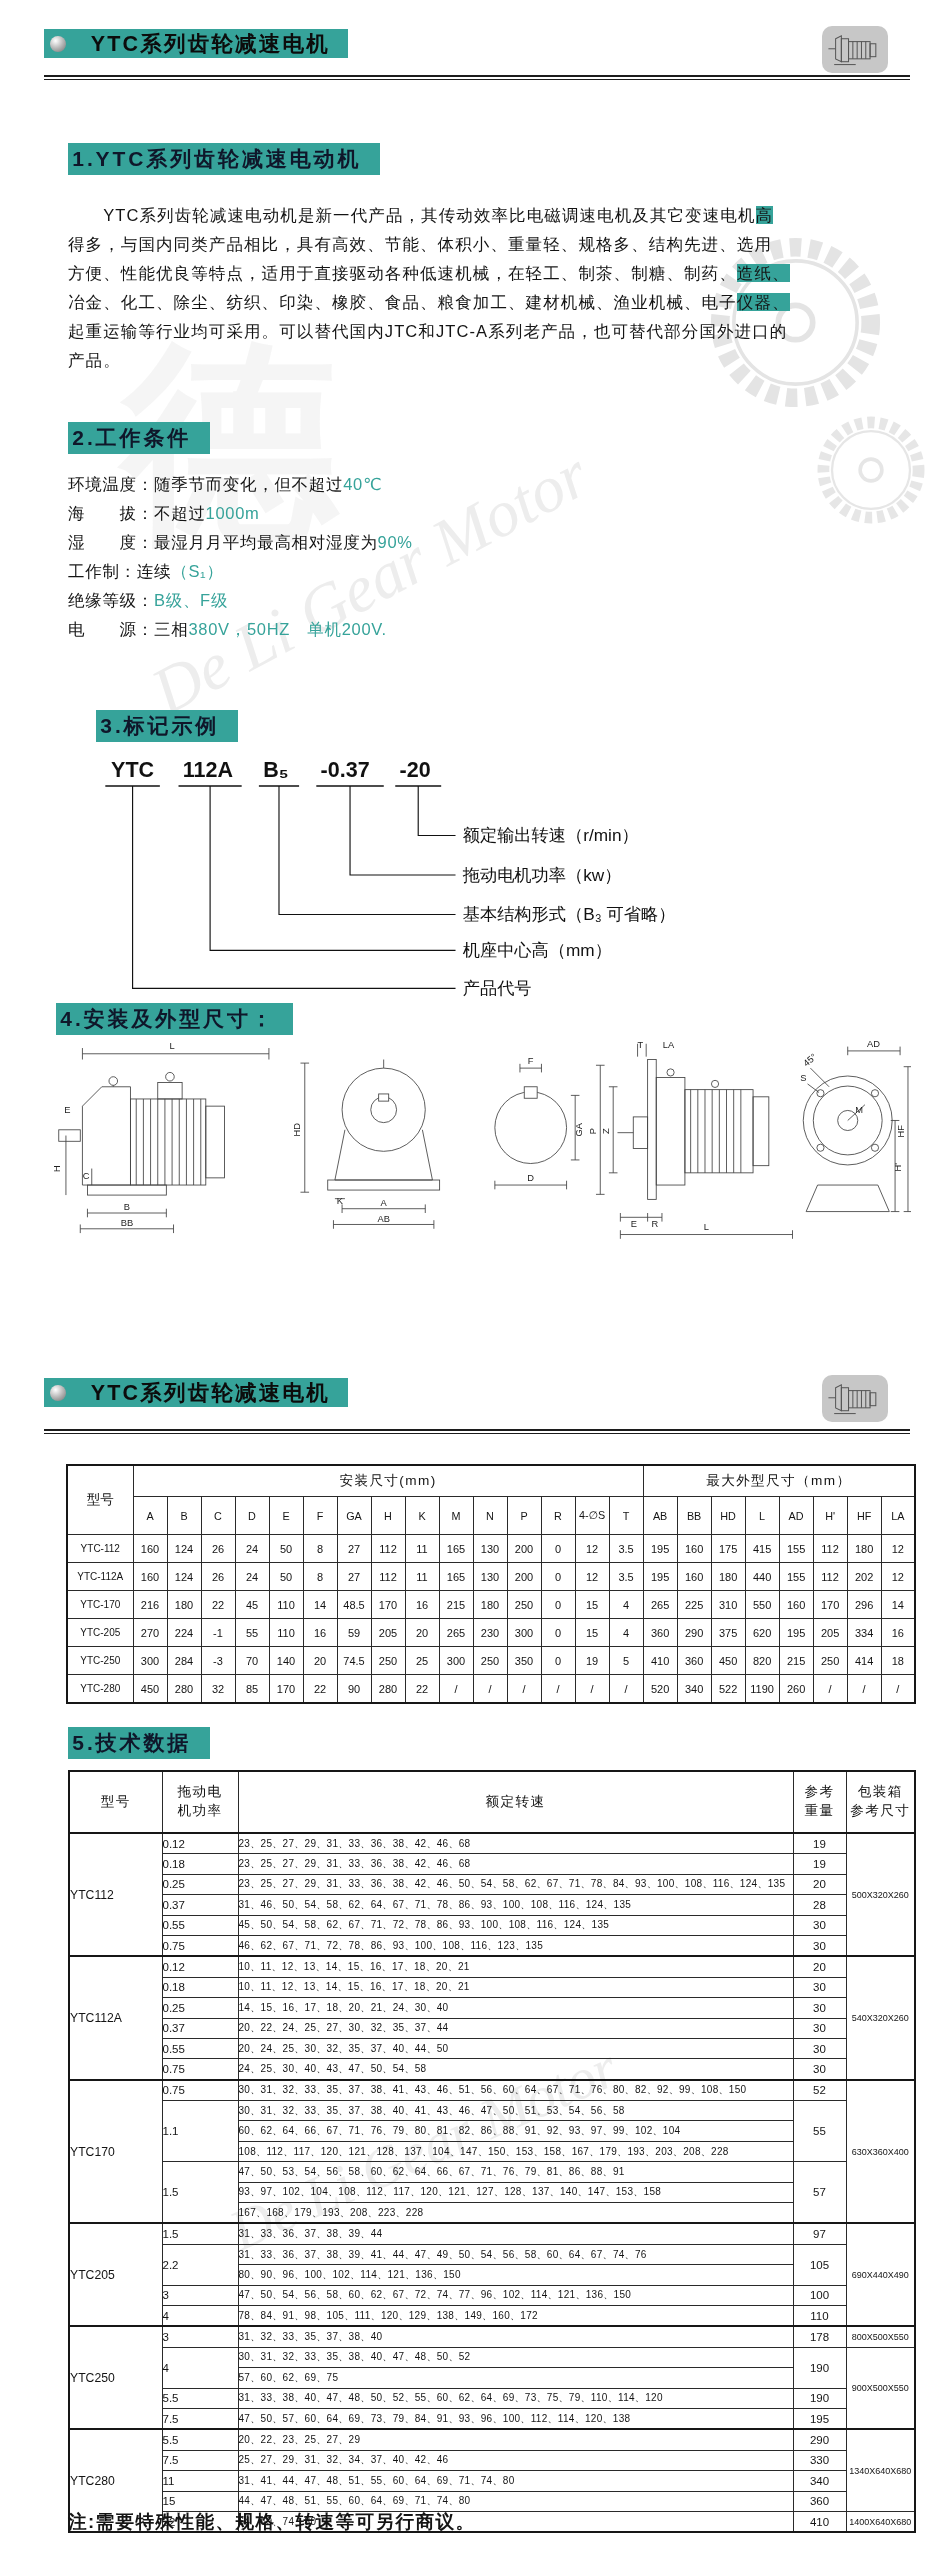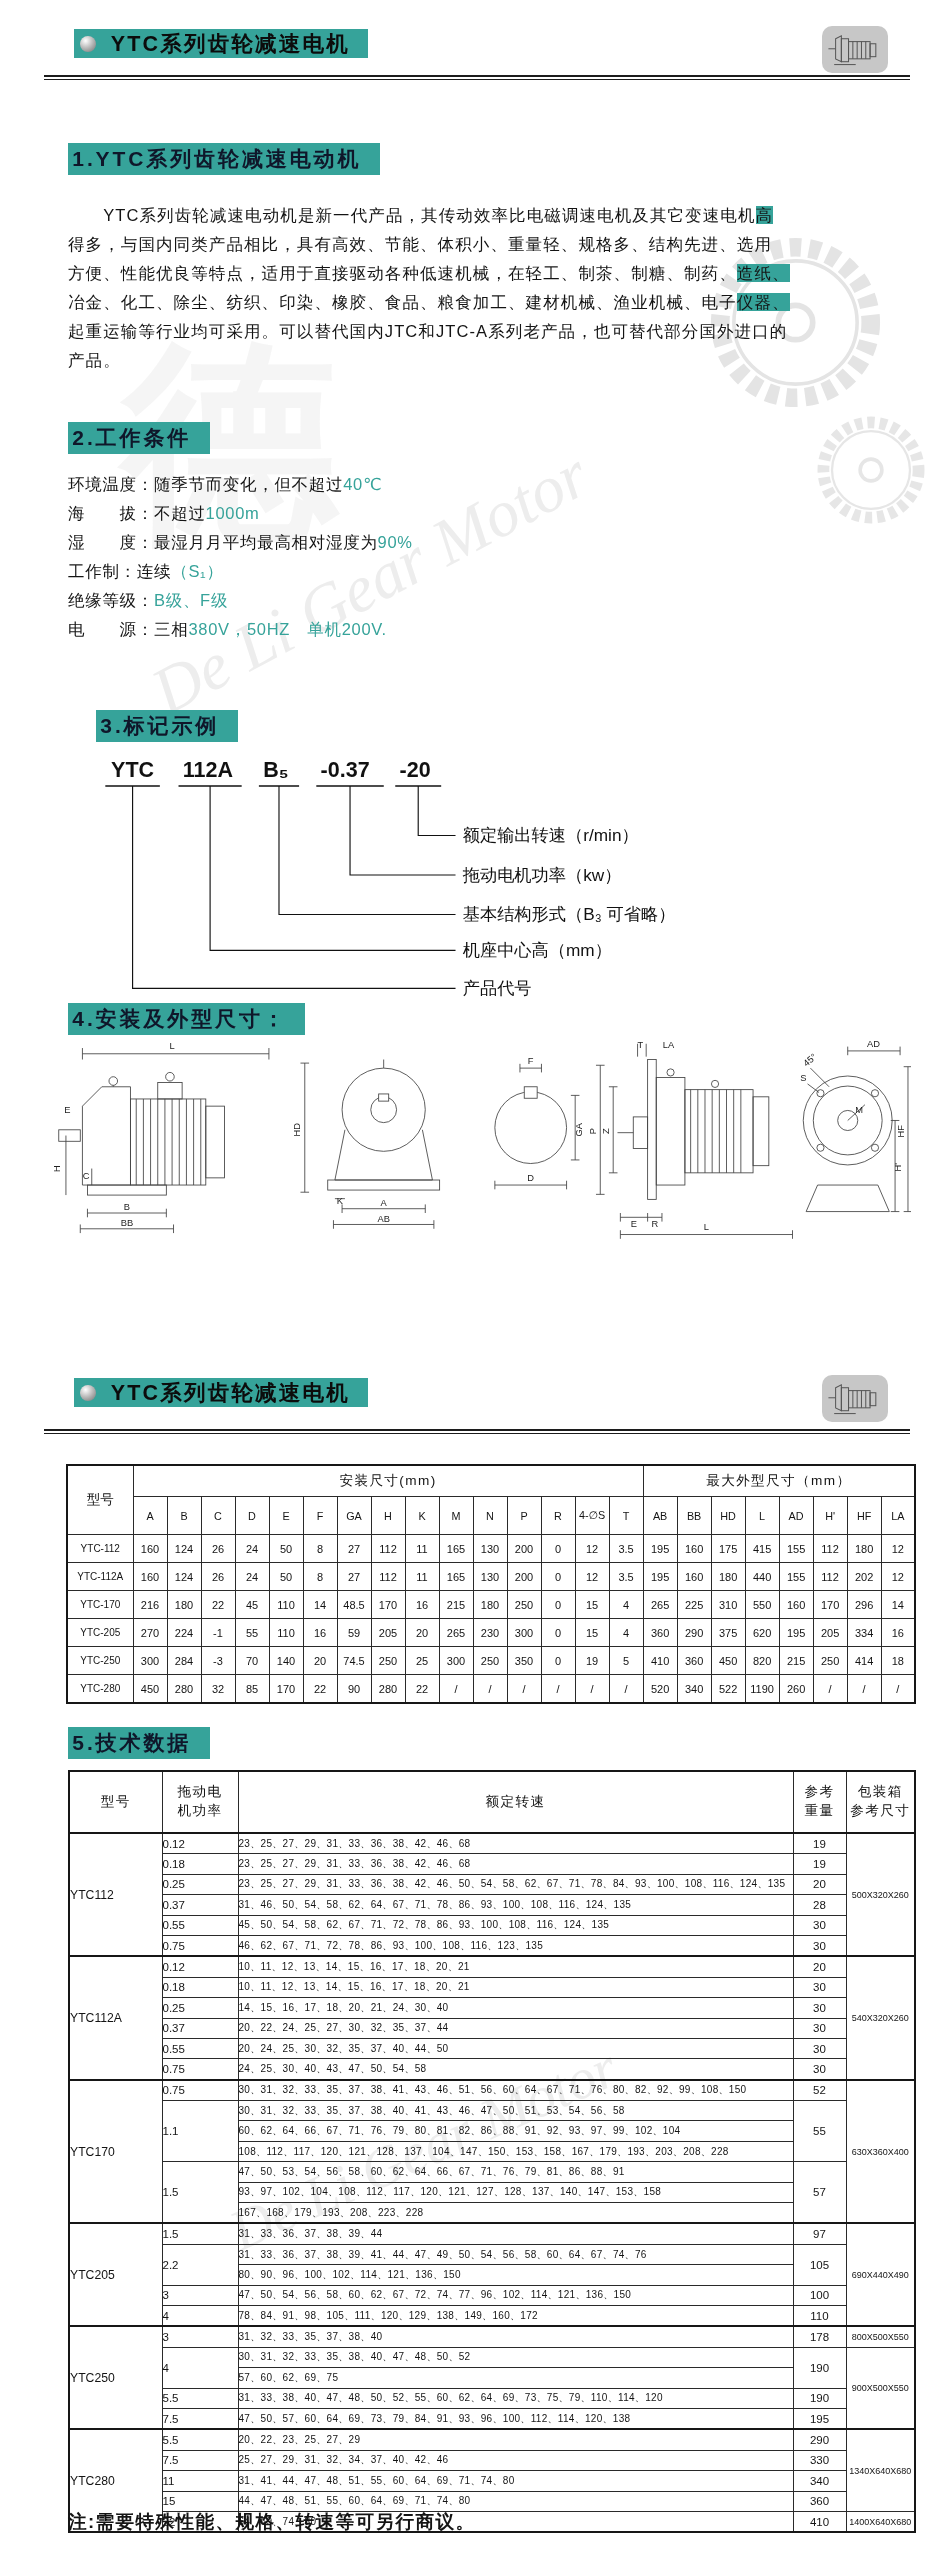--- a/index.html
+++ b/index.html
@@ -6,22 +6,22 @@
   html,body{margin:0;padding:0;}
   body{
     width:950px;height:2576px;position:relative;background:#ffffff;
     color:var(--ink);font-family:"Liberation Sans","DejaVu Sans",sans-serif;
     overflow:hidden;
   }
   .abs{position:absolute;}
   
   .title-strip{
     background:var(--accent);
-    display:flex;align-items:center;gap:15px;
-    padding:2.9px 18.6px 2.9px 5.7px;height:29px;box-sizing:border-box;margin-left:30px;
+    display:flex;align-items:center;gap:25px;
+    padding:2.9px 18.6px 2.9px 5.7px;height:29px;box-sizing:border-box;
   }
   .title-bullet{
     width:16px;height:16px;border-radius:50%;
     background:radial-gradient(circle at 35% 30%, #ffffff 0%, #bdbdbd 45%, #6f6f6f 100%);
     flex:0 0 auto;
   }
   .title-text{font-size:21.5px;font-weight:bold;letter-spacing:2.2px;color:#0c0c0c;white-space:nowrap;}
   .dline{height:2.2px;border-top:2.2px solid #1c1c1c;border-bottom:0.7px solid #1c1c1c;}
   .icon-box{
     width:66px;height:47px;background:#c7c7c7;border-radius:10px;
@@ -165,21 +165,21 @@
   </g>
   <g font-size="24" fill="#111">
     <text x="550" y="123">额定输出转速（r/min）</text>
     <text x="550" y="178">拖动电机功率（kw）</text>
     <text x="550" y="233">基本结构形式（B₃ 可省略）</text>
     <text x="550" y="283">机座中心高（mm）</text>
     <text x="550" y="336">产品代号</text>
   </g>
 </svg>
 
-<div class="abs content" style="top:1003px;left:68px;">
+<div class="abs content" style="top:1003px;left:56px;">
   <span class="sec-heading">4.安装及外型尺寸：</span>
 </div>
 <svg class="abs content" style="top:1038px;left:50px;" width="861" height="208" viewBox="0 0 1200 290">
 
   <g stroke="#444" stroke-width="1.2" fill="none">
     <line x1="45" y1="22" x2="305" y2="22"></line>
       <line x1="45" y1="14" x2="45" y2="30"></line>
       <line x1="305" y1="14" x2="305" y2="30"></line>
     <rect x="12" y="128" width="30" height="16"></rect>
     <path d="M45,205 L45,95 L72,68 L112,68 L112,205 Z"></path>

